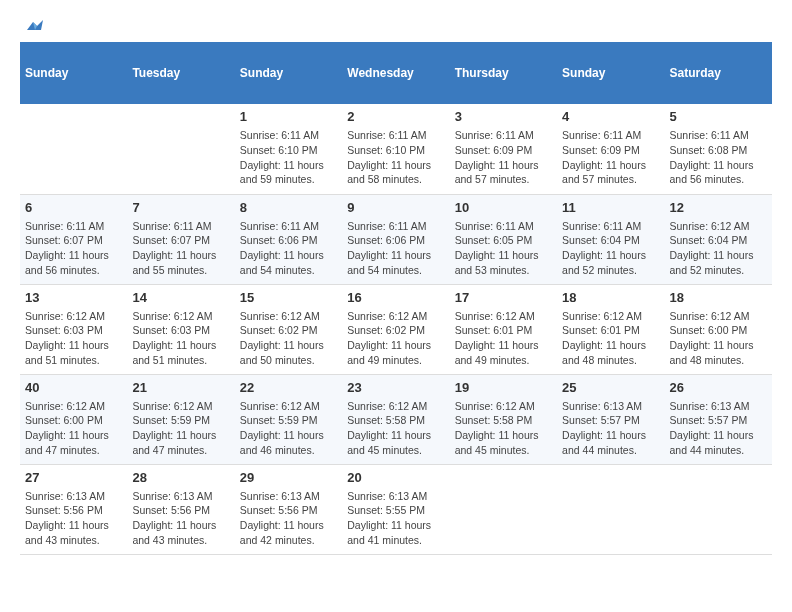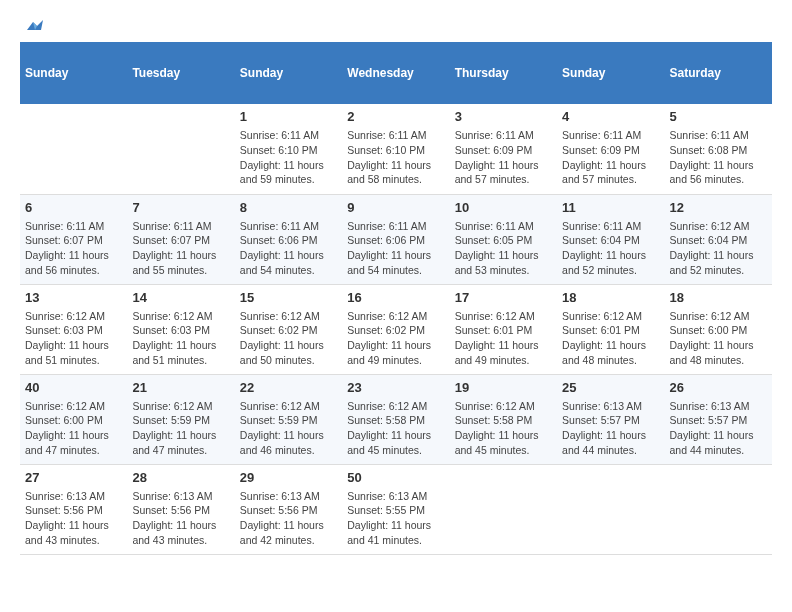--- a/index.html
+++ b/index.html
@@ -288,21 +288,21 @@
 Sunset: 5:56 PM
 Daylight: 11 hours and 43 minutes.</div>
         </td>
         <td>
           <span class="day-num">29</span>
           <div class="cell-info" style="white-space: pre-line;">Sunrise: 6:13 AM
 Sunset: 5:56 PM
 Daylight: 11 hours and 42 minutes.</div>
         </td>
         <td>
-          <span class="day-num">50</span>
+          <span class="day-num">20</span>
           <div class="cell-info" style="white-space: pre-line;">Sunrise: 6:13 AM
 Sunset: 5:55 PM
 Daylight: 11 hours and 41 minutes.</div>
         </td>
         <td></td>
         <td></td>
         <td></td>
       </tr>
     </tbody>
 </table>

